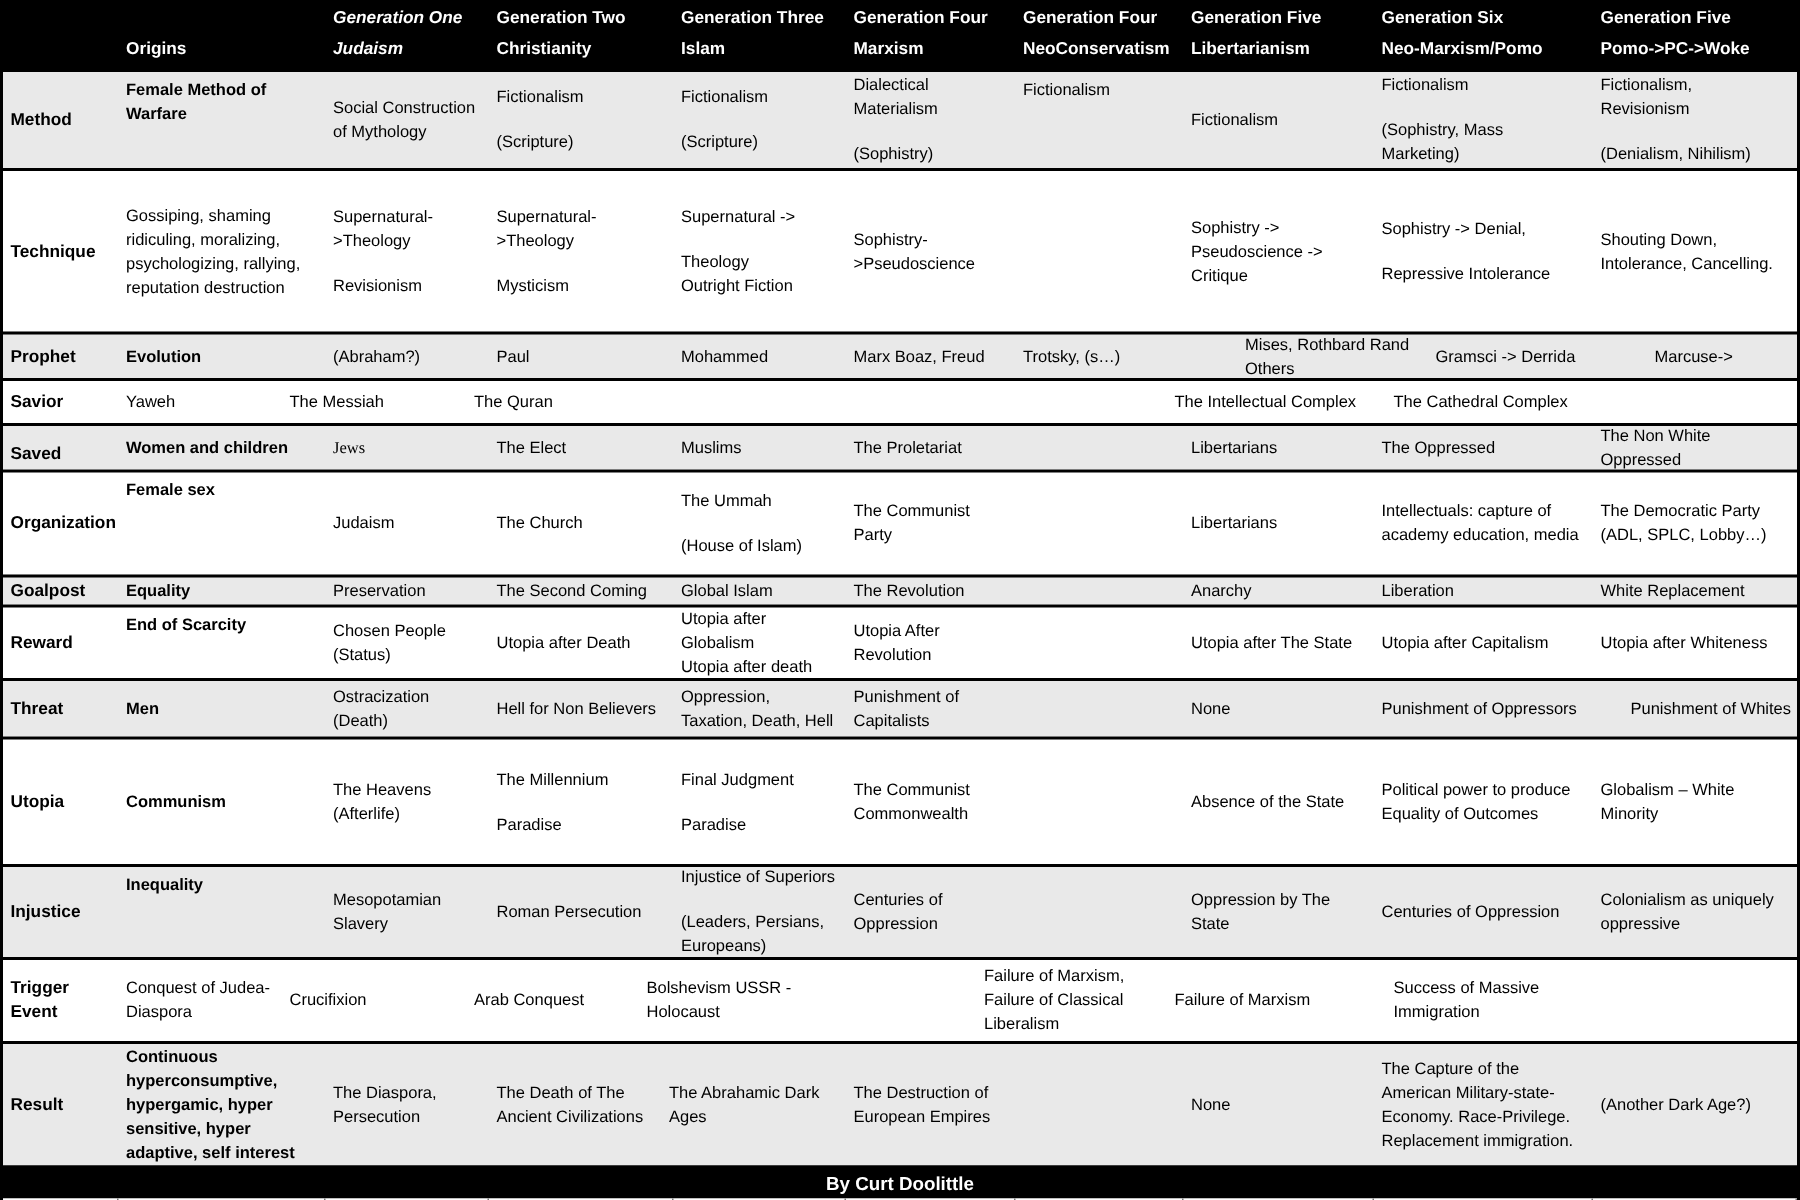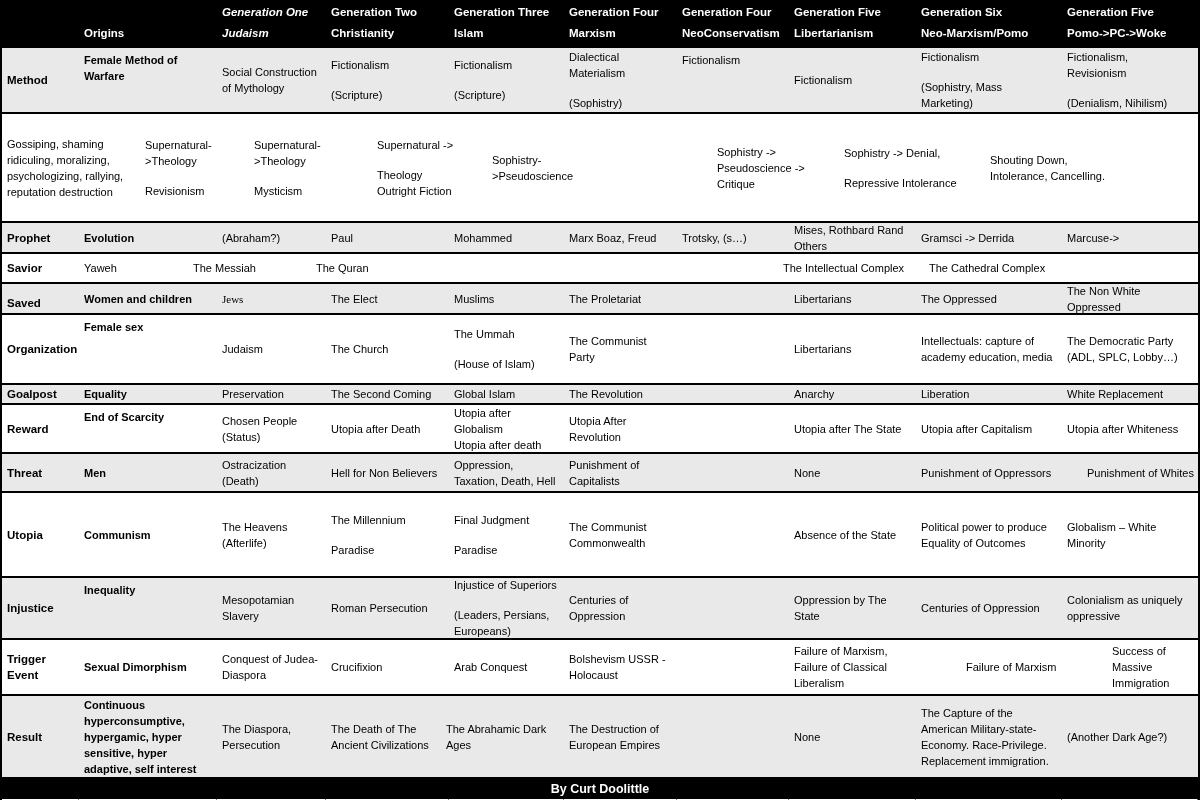--- a/index.html
+++ b/index.html
@@ -124,20 +124,23 @@
           <div class="para">(Sophistry, Mass
 Marketing)</div>
         </div>
         <div class="cell" style="flex: 1 1 auto;">
           <div class="para">Fictionalism,
 Revisionism</div>
           <div class="para">(Denialism, Nihilism)</div>
         </div>
       </div>
       <div class="row" style="height: 109px; flex: 0 0 109px;">
+        <div class="cell label-cell" style="flex: 0 0 77px; width: 77px;">
+          <div class="para">Technique</div>
+        </div>
         <div class="cell" style="flex: 0 0 138px; width: 138px;">
           <div class="para">Gossiping, shaming
 ridiculing, moralizing,
 psychologizing, rallying,
 reputation destruction</div>
         </div>
         <div class="cell" style="flex: 0 0 109px; width: 109px;">
           <div class="para">Supernatural-
 &gt;Theology</div>
           <div class="para">Revisionism</div>
@@ -186,21 +189,21 @@
         </div>
         <div class="cell" style="flex: 0 0 115px; width: 115px;">
           <div class="para">Mohammed</div>
         </div>
         <div class="cell" style="flex: 0 0 113px; width: 113px;">
           <div class="para">Marx Boaz, Freud</div>
         </div>
         <div class="cell" style="flex: 0 0 112px; width: 112px;">
           <div class="para">Trotsky, (s…)</div>
         </div>
-        <div class="cell" style="flex: 0 0 127px; width: 127px;">
+        <div class="cell" style="flex: 0 0 127px; width: 127px; margin-left: 36px;">
           <div class="para">Mises, Rothbard Rand
 Others</div>
         </div>
         <div class="cell" style="flex: 0 0 146px; width: 146px;">
           <div class="para">Gramsci -&gt; Derrida</div>
         </div>
         <div class="cell" style="flex: 1 1 auto;">
           <div class="para">Marcuse-&gt;</div>
         </div>
       </div>
@@ -457,44 +460,41 @@
         </div>
         <div class="cell" style="flex: 1 1 auto;">
           <div class="para">Colonialism as uniquely
 oppressive</div>
         </div>
       </div>
       <div class="row" style="height: 56px; flex: 0 0 56px;">
         <div class="cell label-cell" style="flex: 0 0 77px; width: 77px;">
           <div class="para">Trigger Event</div>
         </div>
-        <div class="cell bold" style="flex: 0 0 138px; width: 138px;">
-          <div class="para">Sexual Dimorphism</div>
-        </div>
         <div class="cell" style="flex: 0 0 109px; width: 109px;">
           <div class="para">Conquest of Judea-
 Diaspora</div>
         </div>
         <div class="cell" style="flex: 0 0 123px; width: 123px;">
           <div class="para">Crucifixion</div>
         </div>
         <div class="cell" style="flex: 0 0 115px; width: 115px;">
           <div class="para">Arab Conquest</div>
         </div>
         <div class="cell" style="flex: 0 0 113px; width: 113px;">
           <div class="para">Bolshevism USSR -
 Holocaust</div>
         </div>
         <div class="cell" style="flex: 0 0 112px; width: 112px;"></div>
         <div class="cell" style="flex: 0 0 127px; width: 127px;">
           <div class="para">Failure of Marxism,
 Failure of Classical
 Liberalism</div>
         </div>
-        <div class="cell" style="flex: 0 0 146px; width: 146px; margin-left: 45px;">
+        <div class="cell" style="flex: 0 0 146px; width: 146px;">
           <div class="para">Failure of Marxism</div>
         </div>
         <div class="cell" style="flex: 1 1 auto;">
           <div class="para">Success of Massive
 Immigration</div>
         </div>
       </div>
       <div class="row shade" style="height: 83px; flex: 0 0 83px;">
         <div class="cell label-cell" style="flex: 0 0 77px; width: 77px;">
           <div class="para">Result</div>

